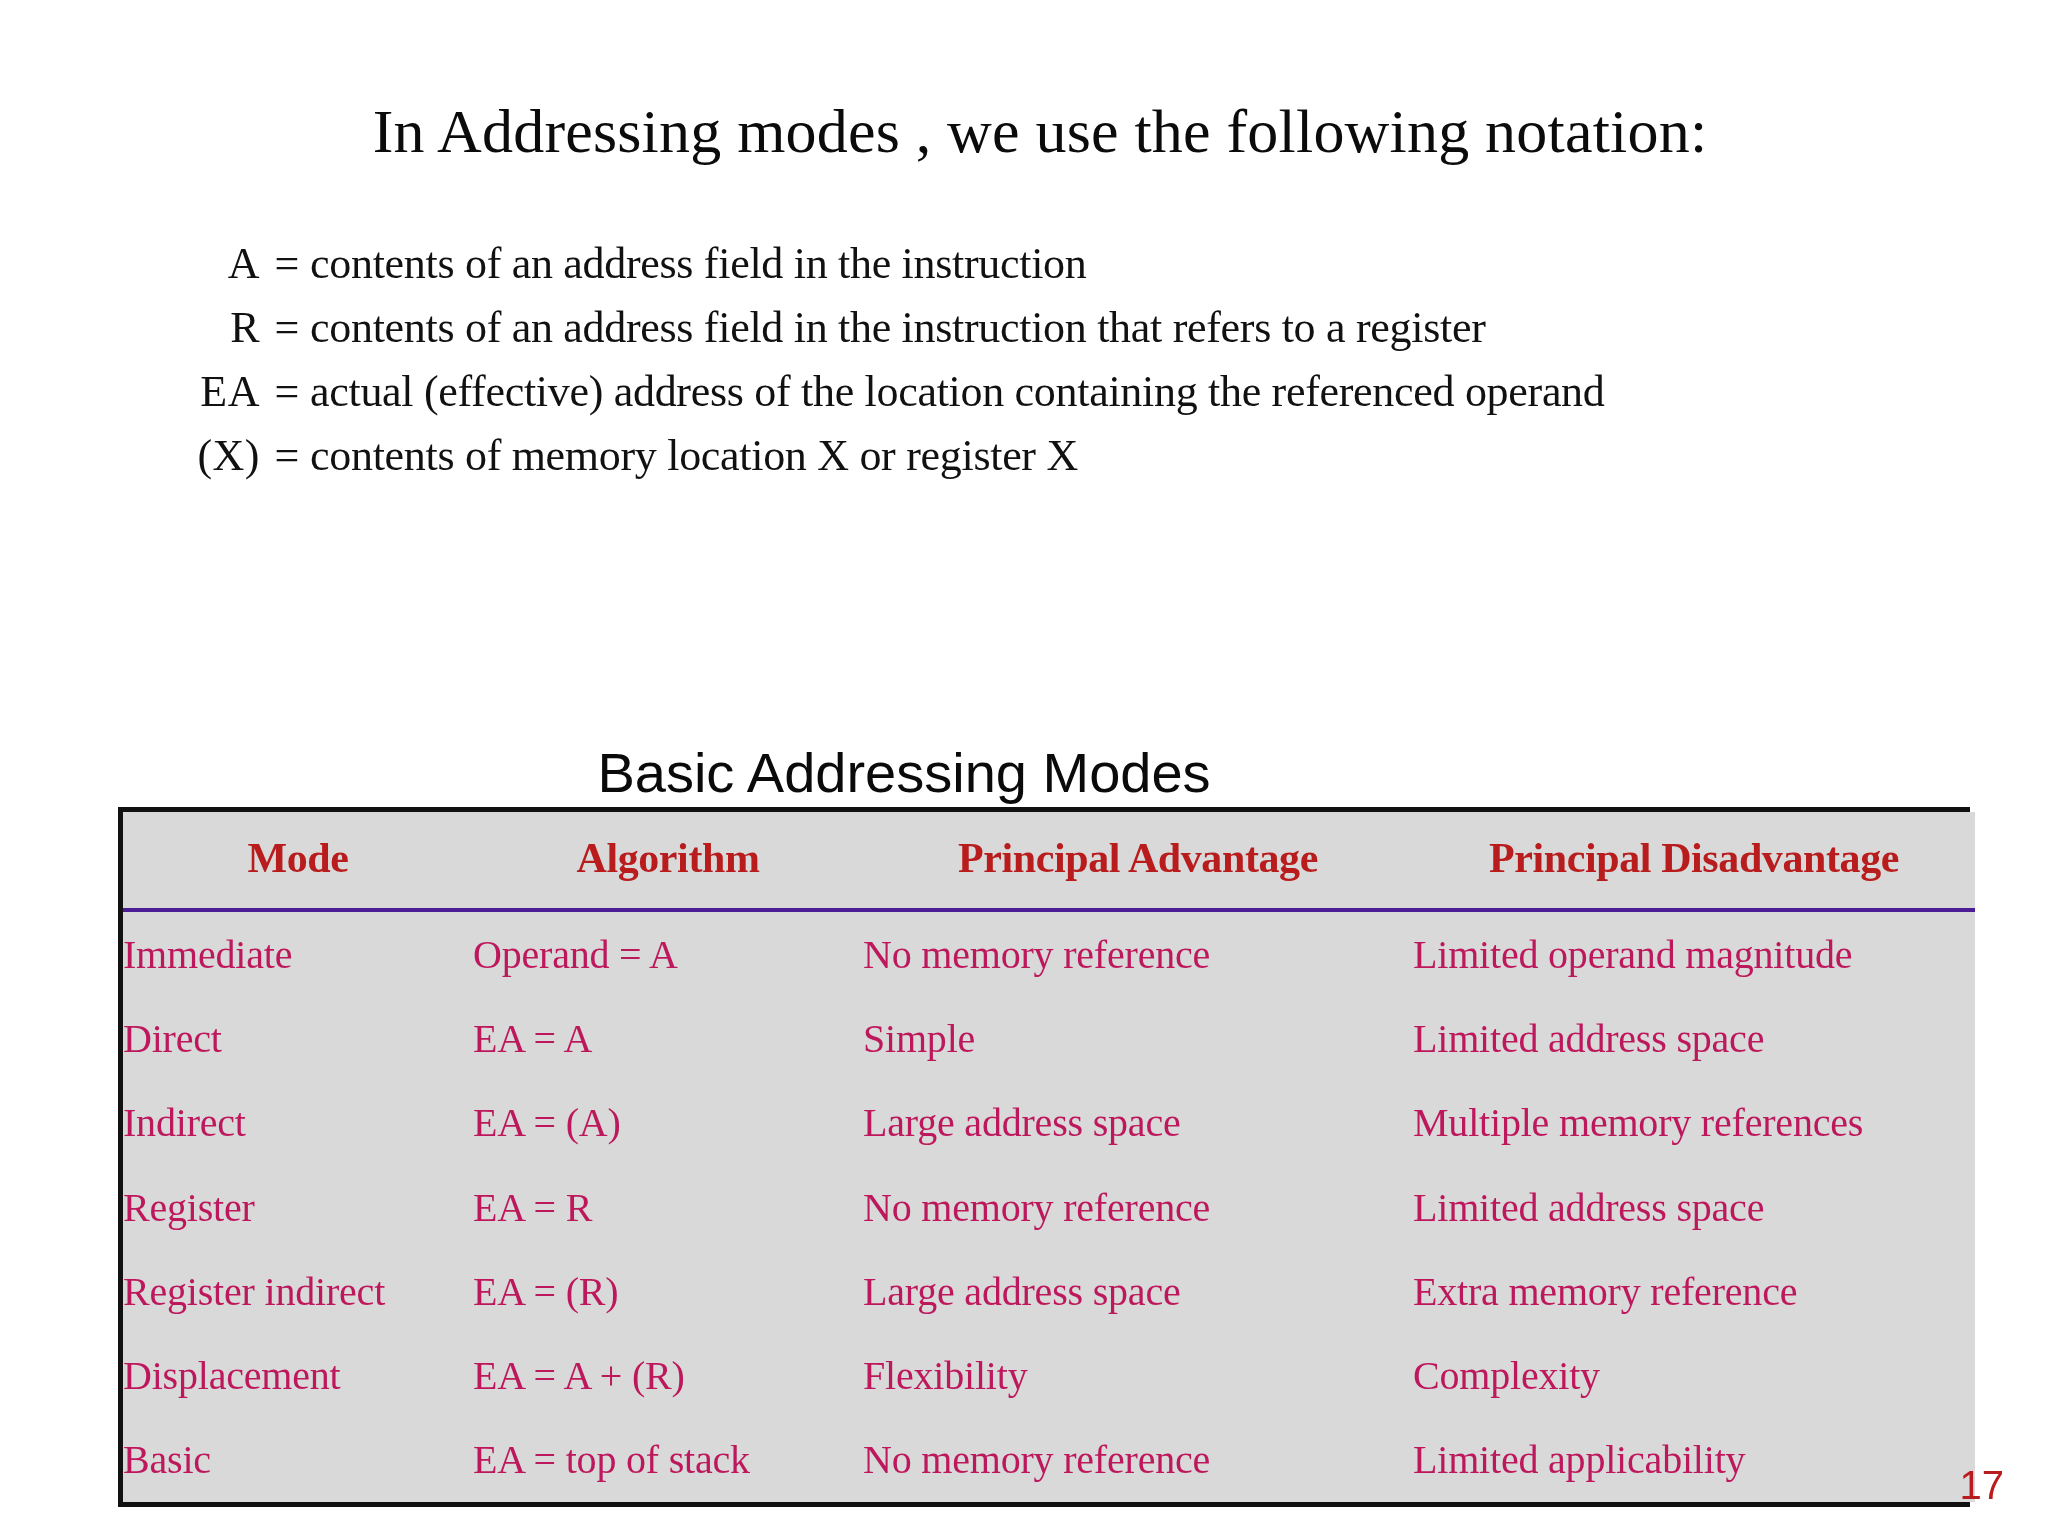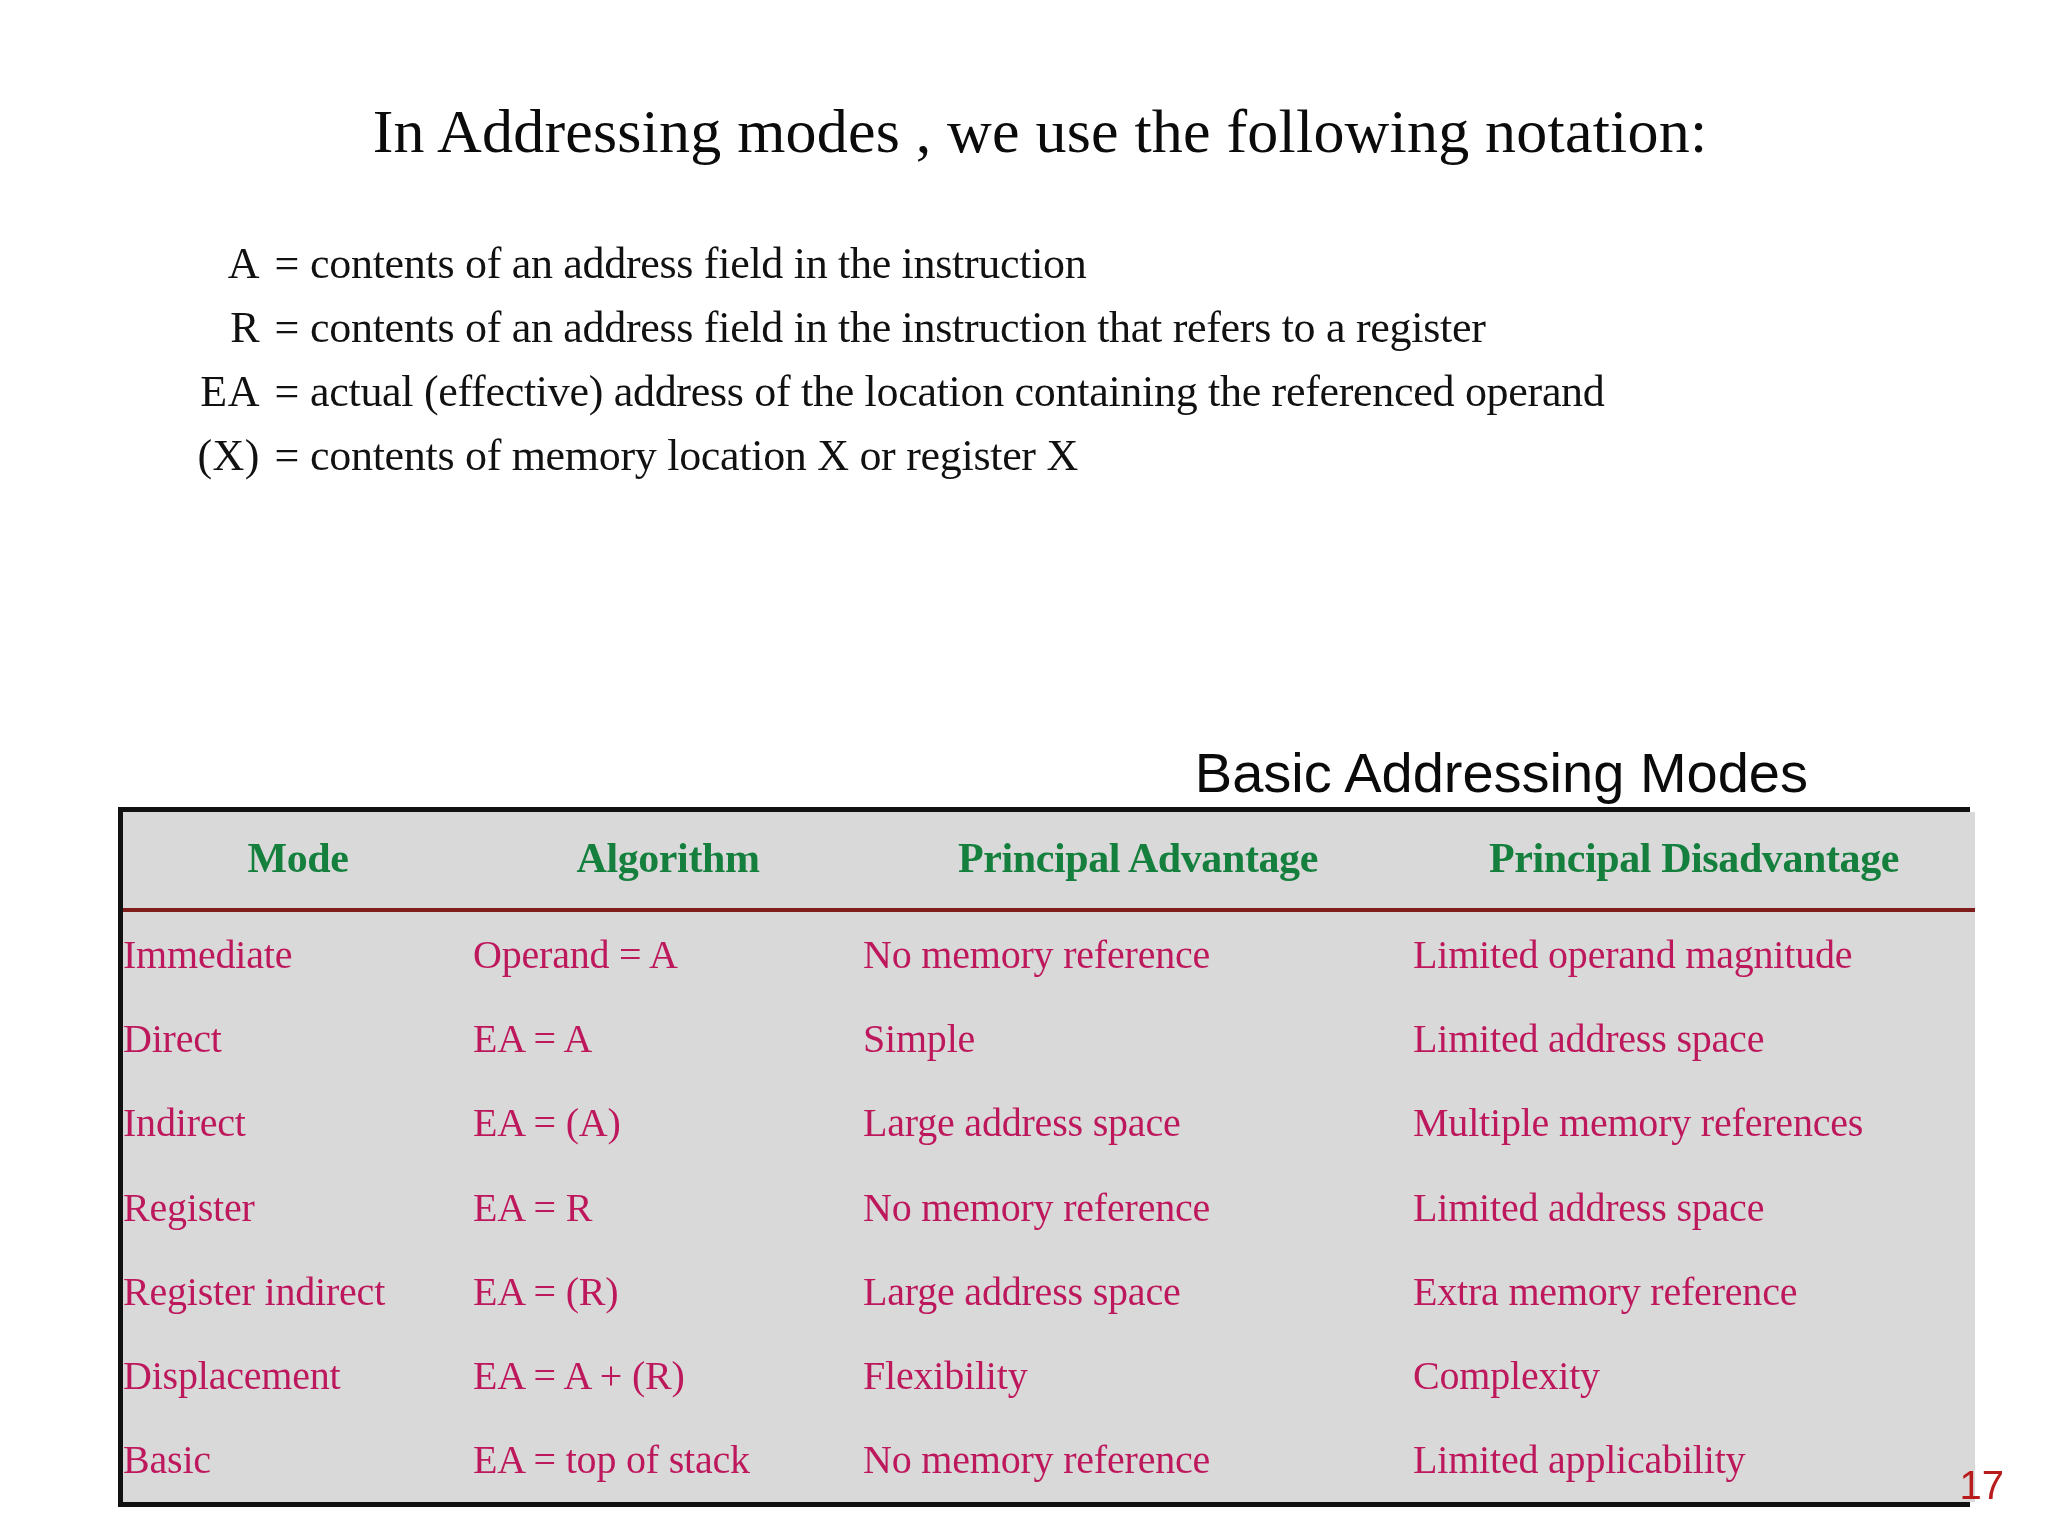--- a/index.html
+++ b/index.html
@@ -62,21 +62,21 @@
     flex: 1 1 auto;
     letter-spacing: -0.3px;
   }
 
   
   .section-heading {
     position: absolute;
     left: 0;
     top: 740px;
     width: 1808px;
-    text-align: right;
+    text-align: center;
     font-family: "Liberation Sans", sans-serif;
     font-size: 56px;
     font-weight: 400;
     color: #0a0a0a;
     white-space: nowrap;
     z-index: 1;
   }
 
   
   .modes-table-wrap {
@@ -96,22 +96,22 @@
     border-collapse: collapse;
     table-layout: fixed;
     background: #d9d9d9;
   }
   table.modes-table th {
     font-family: "Liberation Serif", serif;
     font-weight: bold;
     font-size: 42px;
     text-align: center;
     padding: 22px 0 26px 0;
-    border-bottom: 4px solid #7f1d1d;
-    color: #15803d;
+    border-bottom: 4px solid #4c1d95;
+    color: #b91c1c;
     letter-spacing: -0.4px;
     white-space: nowrap;
   }
   table.modes-table td {
     font-family: "Liberation Serif", serif;
     font-weight: 400;
     font-size: 40px;
     color: #be185d;
     padding: 0 0 0 0;
     height: 78px;

